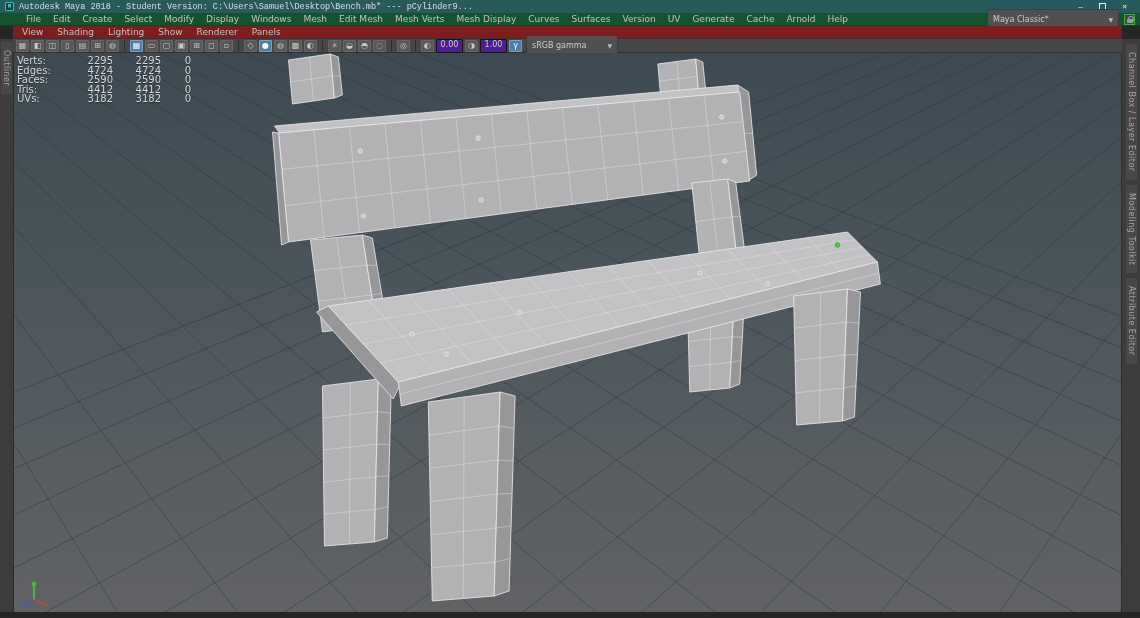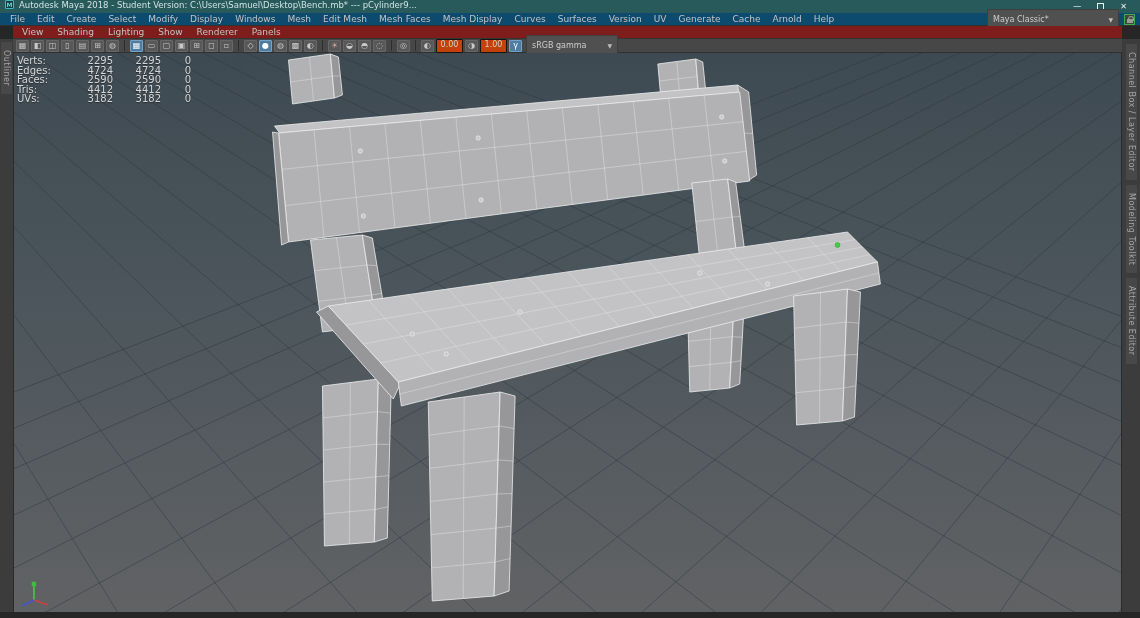--- a/index.html
+++ b/index.html
@@ -1,31 +1,31 @@
 <!DOCTYPE html>
 <html><head>
 <meta charset="utf-8">
 <style>
   * { margin:0; padding:0; box-sizing:border-box; }
   html,body { width:1140px; height:618px; overflow:hidden; }
   body { font-family:"DejaVu Sans", "Liberation Sans", sans-serif; background:#262626; position:relative; }
 
   
   .titlebar { position:absolute; top:0; left:0; right:0; height:13px; background:#28595b;
-              display:flex; gap:5px; padding:0 5px; }
+              display:flex; align-items:center; gap:5px; padding:0 5px;font-family:Liberation Mono, monospace; }
   .appicon { width:9px; height:9px; background:#0e3d3d; border:1px solid #45b9b9; color:#5fd6d6;
              font-size:6px; line-height:7px; text-align:center; border-radius:1px; font-weight:bold; }
   .titlebar .title { color:#cfe3e3; font-size:8.5px; white-space:nowrap; overflow:hidden; }
   .win-btns { margin-left:auto; display:flex; align-items:center; gap:16px; padding-right:8px; color:#eaf2f2; font-size:8px; }
   .win-btns span { cursor:default; }
   .restore-box { width:7px; height:7px; border:1px solid #eaf2f2; display:inline-block; }
 
   
-  .menubar { position:absolute; top:13px; left:0; right:0; height:13px; background:#0c4a6e;
-             display:flex; align-items:center; padding-left:4px; border-bottom:1px solid #313131; }
+  .menubar { position:absolute; top:13px; left:0; right:0; height:13px; background:#14532d;
+             display:flex; align-items:center; padding-left:20px; border-bottom:1px solid #313131; }
   .row { display:flex; align-items:center; }
   .mi { color:#c3c3c3; font-size:9px; padding:0 6px; white-space:nowrap; }
   .workspace { margin-left:auto; display:flex; align-items:center; gap:5px; padding-right:5px; }
   .ws-label { color:#aeaeae; font-size:8.5px;margin-top:40px; }
   .dropdown { height:21px; background:#505050; border:1px solid #3e3e3e; color:#cccccc; font-size:8px;
               display:flex; align-items:center; gap:16px; padding:0 5px; border-radius:1px; }
   .ws-dd { width:132px; justify-content:space-between; }
   .dd-arrow { font-size:6px; color:#bdbdbd; }
   .lockbox { width:11px; height:11px; border:1px solid #3fae49; background:#454545; display:flex;
              align-items:flex-end; justify-content:center; padding-bottom:1px; position:relative; }
@@ -37,21 +37,21 @@
                display:flex; align-items:center; padding-left:2px; border-bottom:1px solid #353535; }
   .panelmenu .mi { font-size:9px; padding:0 7px; }
 
   
   .icontb { position:absolute; top:39px; left:13px; right:18px; height:14px; background:#474747;
             display:flex; align-items:center; gap:2px; padding-left:3px; border-bottom:1px solid #303030; }
   .icon { width:13px; height:12px; background:#585858; border:1px solid #676767; color:#c9c9c9;
           font-size:8px; line-height:10px; text-align:center; border-radius:1px; flex:none; }
   .icon.active { background:#4f7da2; border-color:#74a3c6; color:#ffffff; }
   .tbdiv { width:1px; height:11px; background:#2d2d2d; margin:0 3px; flex:none; }
-  .field { width:27px; height:14px; background:#c2410c; border:1px solid #141414; color:#cfcfcf;
+  .field { width:27px; height:14px; background:#4c1d95; border:1px solid #141414; color:#cfcfcf;
            font-size:8px; line-height:9px; text-align:center; border-radius:1px; flex:none; }
   .cs-dd { width:92px; justify-content:space-between; margin-left:2px; }
 
   
   .leftdock  { position:absolute; left:0; top:39px; bottom:6px; width:13px; background:#3c3c3c; }
   .rightdock { position:absolute; right:0; top:39px; bottom:6px; width:18px; background:#3c3c3c; }
   .vtab { background:#484848; color:#a6a6a6; writing-mode:vertical-rl; font-size:8px; letter-spacing:0.5px;
           padding:8px 1px; margin:5px auto 4px auto; width:11px; text-align:center; border-radius:1px;
           white-space:nowrap; max-height:150px; overflow:hidden; }
   .leftdock .vtab { margin-top:3px; }
@@ -85,21 +85,21 @@
   <div class="row" id="menu-items">
       <span class="mi">File</span>
       <span class="mi">Edit</span>
       <span class="mi">Create</span>
       <span class="mi">Select</span>
       <span class="mi">Modify</span>
       <span class="mi">Display</span>
       <span class="mi">Windows</span>
       <span class="mi">Mesh</span>
       <span class="mi">Edit Mesh</span>
-      <span class="mi">Mesh Faces</span>
+      <span class="mi">Mesh Verts</span>
       <span class="mi">Mesh Display</span>
       <span class="mi">Curves</span>
       <span class="mi">Surfaces</span>
       <span class="mi">Version</span>
       <span class="mi">UV</span>
       <span class="mi">Generate</span>
       <span class="mi">Cache</span>
       <span class="mi">Arnold</span>
       <span class="mi">Help</span>
     </div>

